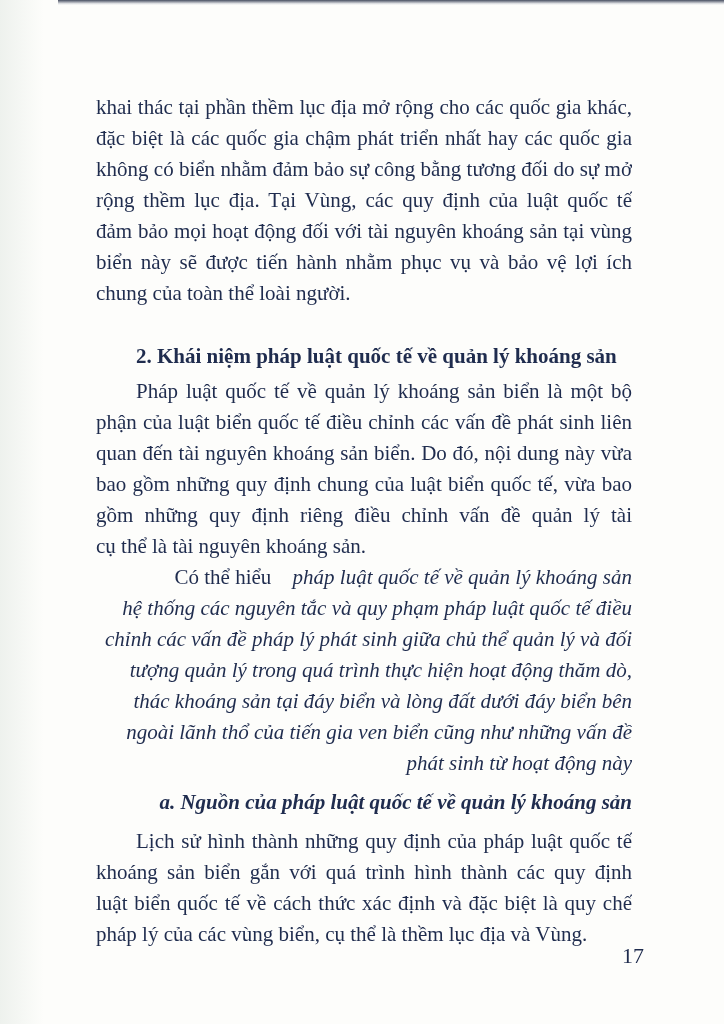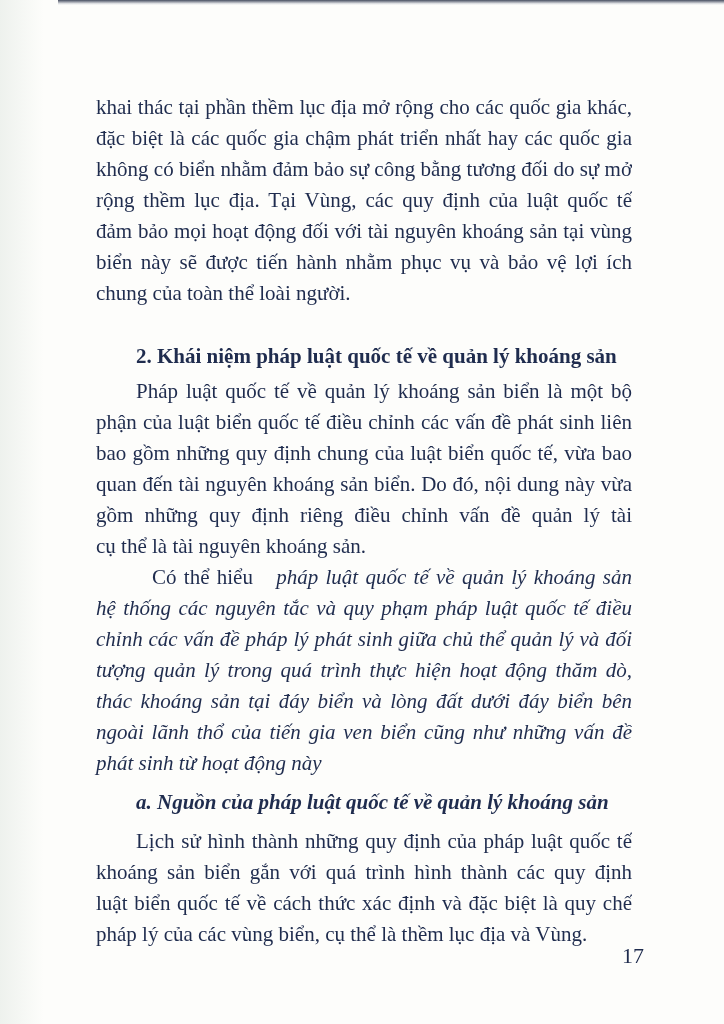--- a/index.html
+++ b/index.html
@@ -42,21 +42,21 @@
     top: 92px;
     width: 584px;
     font-size: 21px;
     line-height: 31px;
   }
   .para { margin: 0; }
   .para.heading { margin-top: 32px; margin-bottom: 4px; }
   .para.heading .line { font-weight: 700; }
   .para.subheading { margin-top: 8px; margin-bottom: 8px; }
   .para.subheading .line { font-weight: 700; font-style: italic; }
-  .para.italic .line { font-style: italic; }
+  .para.italic .line { font-style: italic; text-align: right; }
   .line {
     height: 31px;
     overflow: hidden;
     text-align: left;
     white-space: normal;
   }
   .line.just { text-align: justify; }
   .line.just::after { content: ""; display: inline-block; width: 100%; }
   .line.indent { text-indent: 40px; }
   .roman { font-style: normal; }
@@ -88,22 +88,22 @@
         <div class="line just">đảm bảo mọi hoạt động đối với tài nguyên khoáng sản tại vùng</div>
         <div class="line just">biển này sẽ được tiến hành nhằm phục vụ và bảo vệ lợi ích</div>
         <div class="line">chung của toàn thể loài người.</div>
       </div>
       <div class="para heading">
         <div class="line indent">2. Khái niệm pháp luật quốc tế về quản lý khoáng sản biển</div>
       </div>
       <div class="para body">
         <div class="line just indent">Pháp luật quốc tế về quản lý khoáng sản biển là một bộ</div>
         <div class="line just">phận của luật biển quốc tế điều chỉnh các vấn đề phát sinh liên</div>
+        <div class="line just">quan đến tài nguyên khoáng sản biển. Do đó, nội dung này vừa</div>
         <div class="line just">bao gồm những quy định chung của luật biển quốc tế, vừa bao</div>
-        <div class="line just">quan đến tài nguyên khoáng sản biển. Do đó, nội dung này vừa</div>
         <div class="line just">gồm những quy định riêng điều chỉnh vấn đề quản lý tài nguyên,</div>
         <div class="line">cụ thể là tài nguyên khoáng sản.</div>
       </div>
       <div class="para body italic">
         <div class="line just indent"><span class="roman">Có thể hiểu </span><span>pháp luật quốc tế về quản lý khoáng sản biển là</span></div>
         <div class="line just">hệ thống các nguyên tắc và quy phạm pháp luật quốc tế điều</div>
         <div class="line just">chỉnh các vấn đề pháp lý phát sinh giữa chủ thể quản lý và đối</div>
         <div class="line just">tượng quản lý trong quá trình thực hiện hoạt động thăm dò, khai</div>
         <div class="line just">thác khoáng sản tại đáy biển và lòng đất dưới đáy biển bên</div>
         <div class="line just">ngoài lãnh thổ của tiến gia ven biển cũng như những vấn đề</div>

